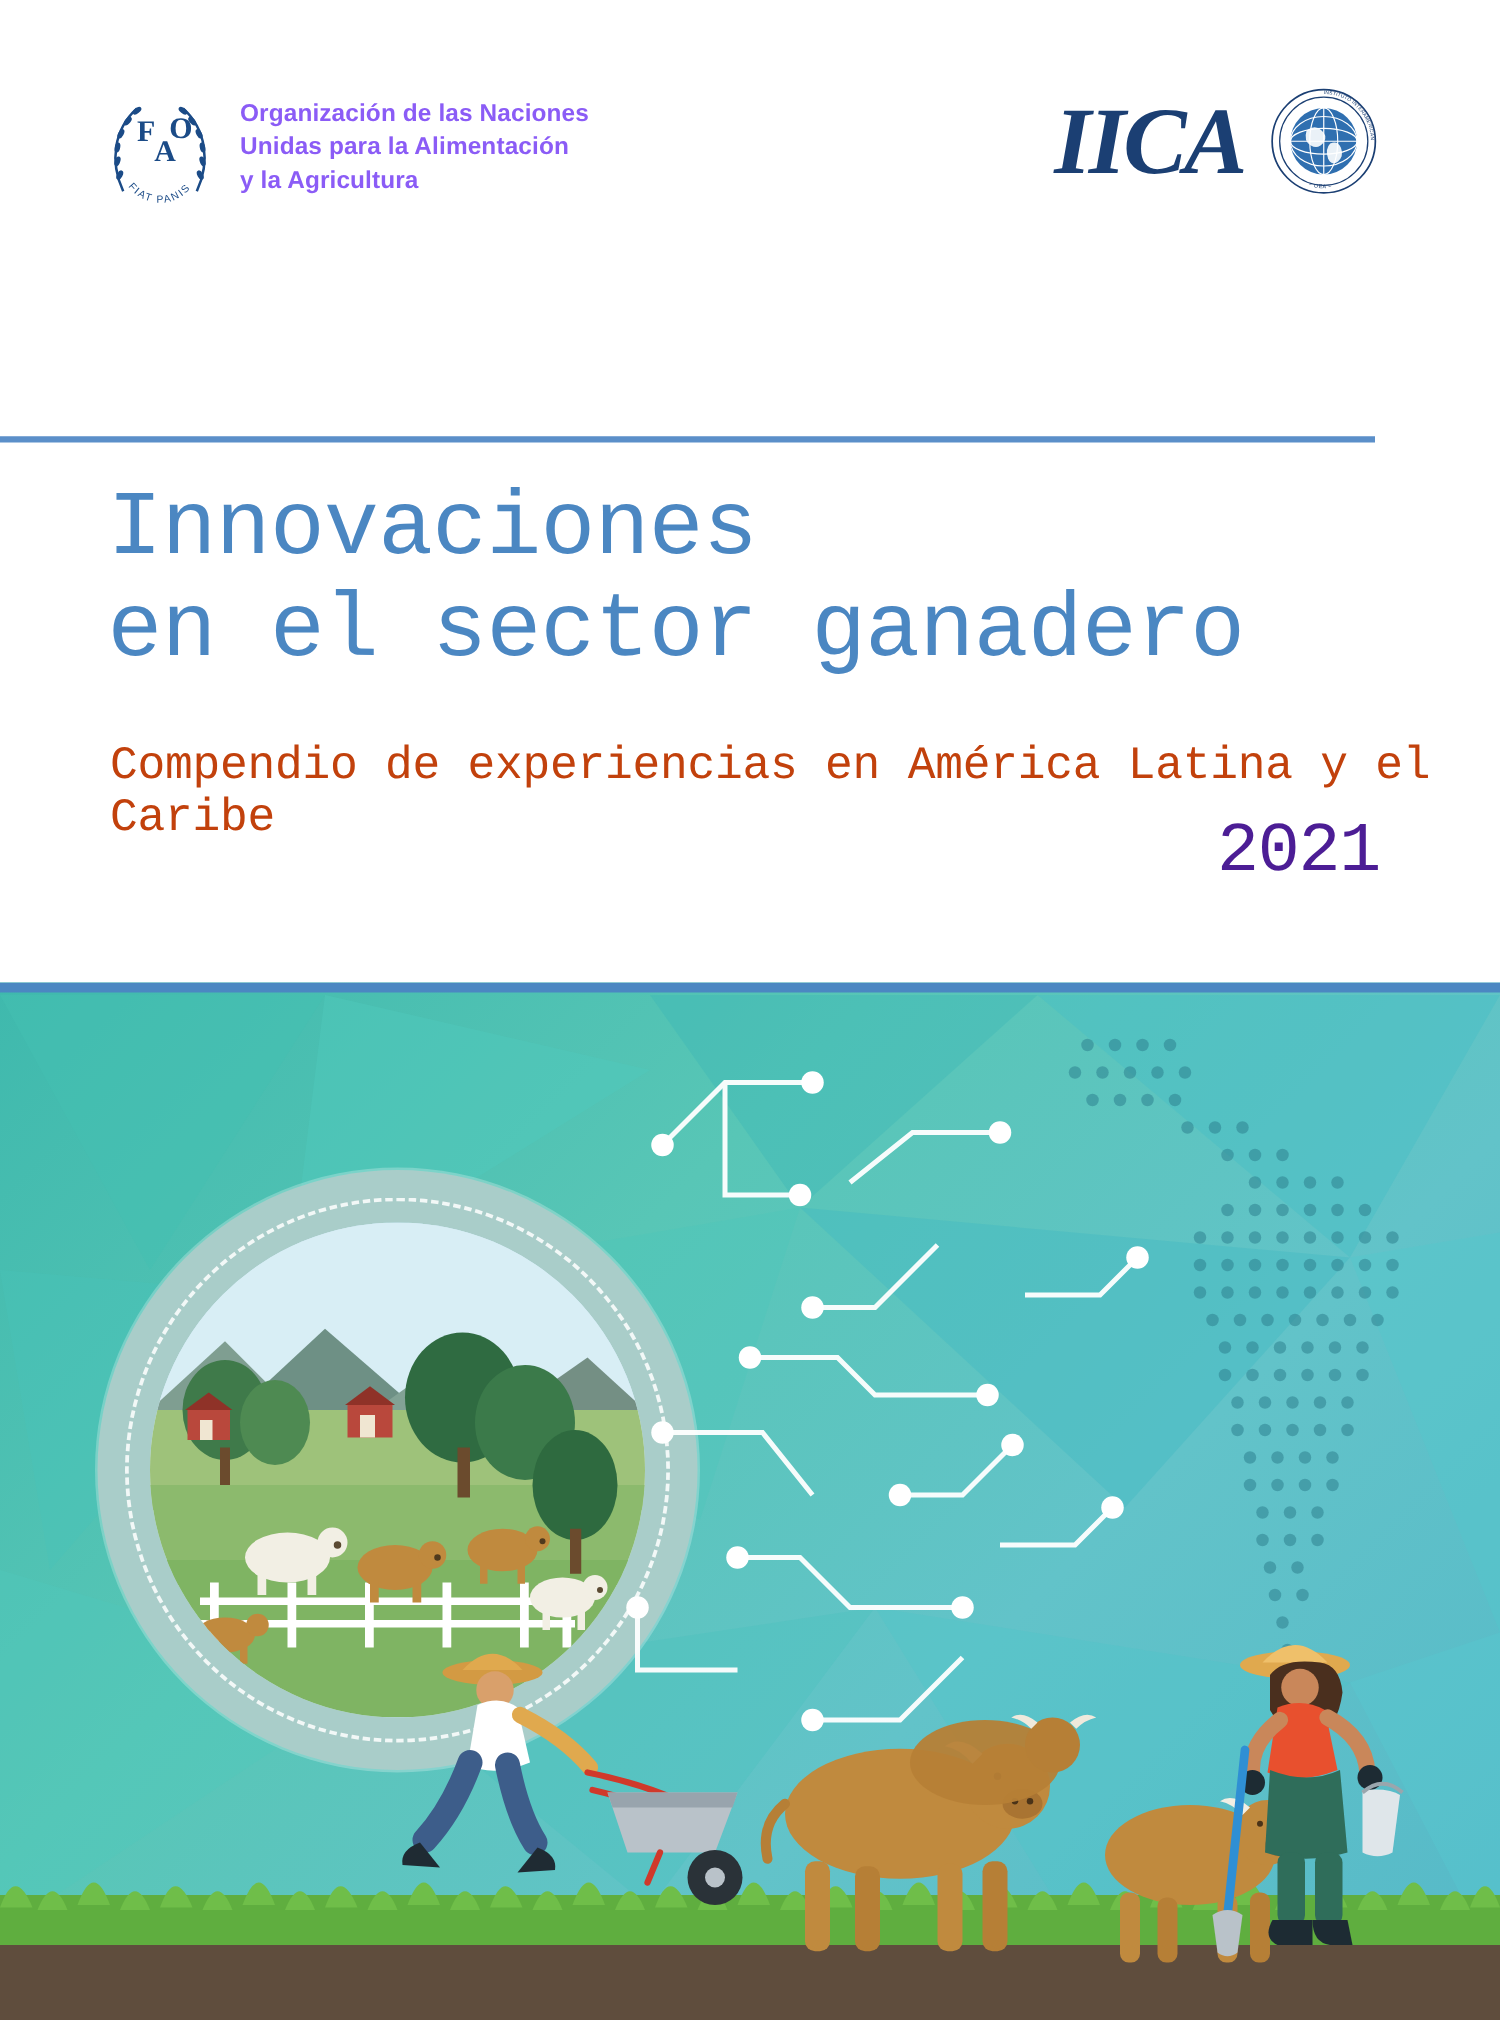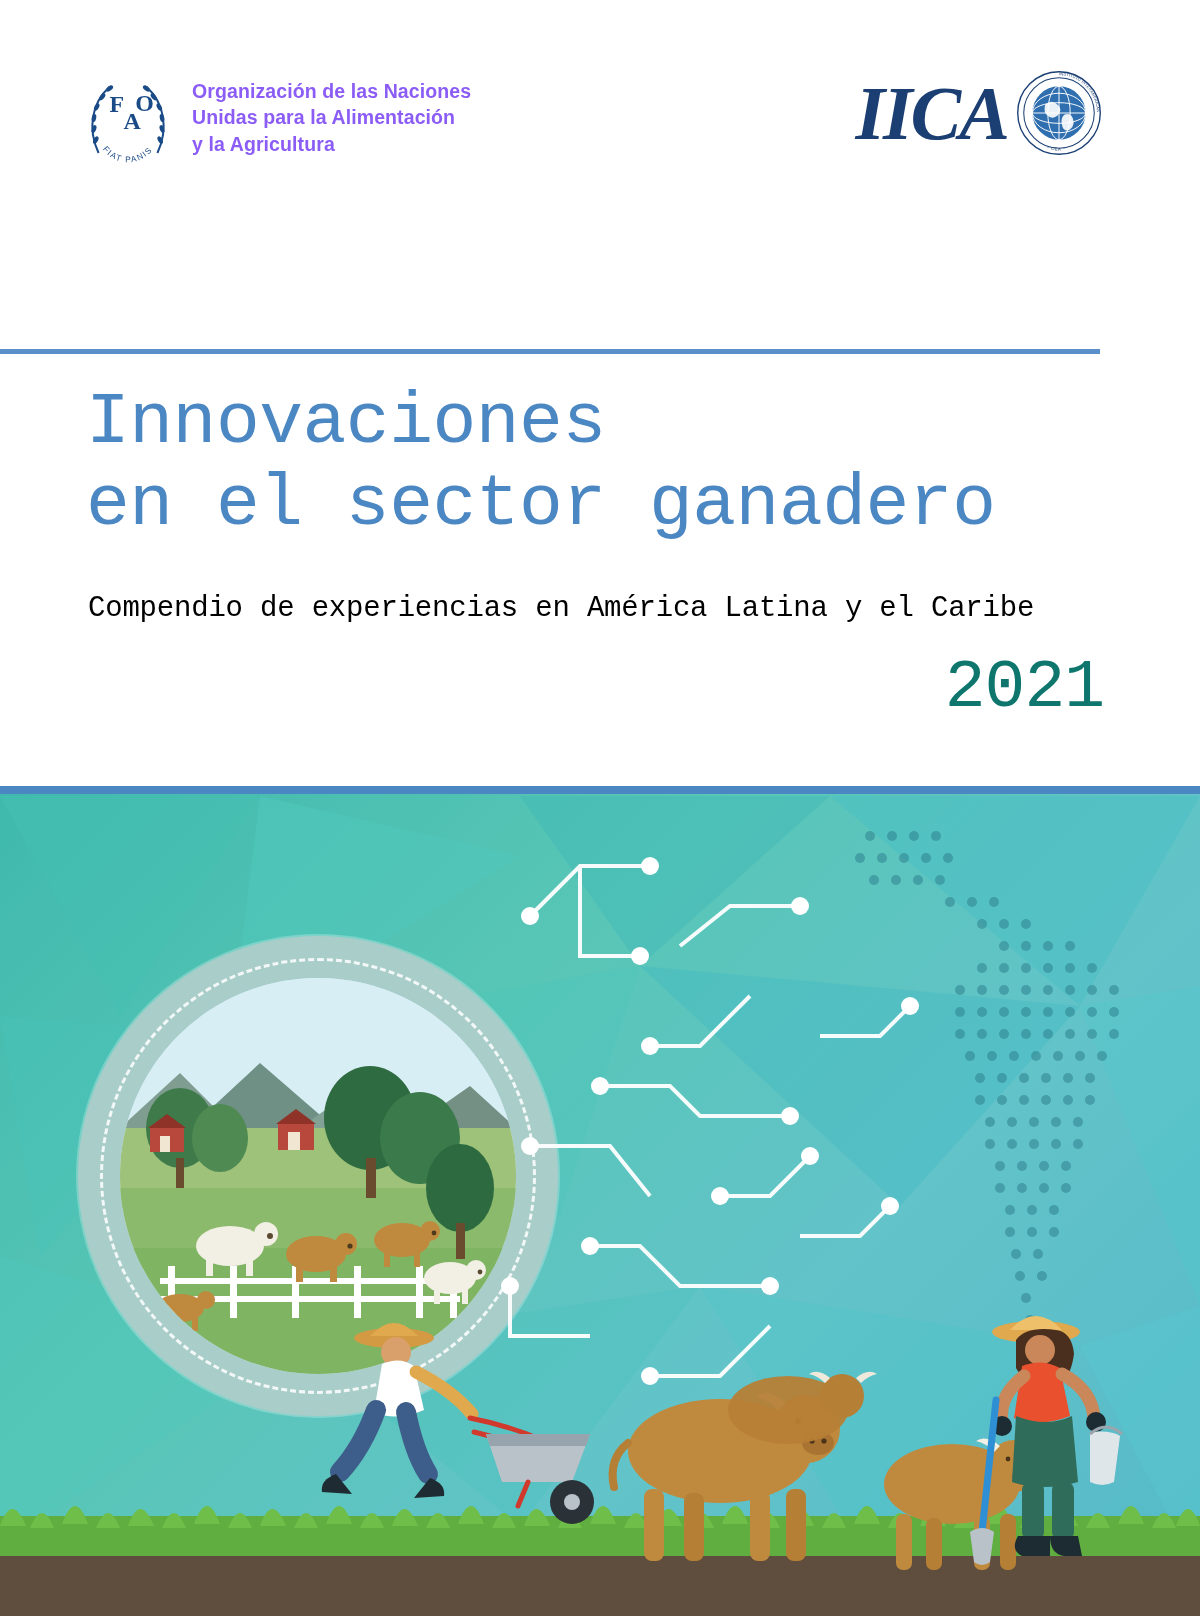--- a/index.html
+++ b/index.html
@@ -42,21 +42,21 @@
     line-height: 1.35;
     letter-spacing: 0.1px;
     padding-top: 6px;
   }
   .iica-logo-block {
     position: absolute;
     right: 98px;
     top: 70px;
     display: flex;
     align-items: center;
-    gap: 8px;
+    gap: 20px;
   }
   .iica-word {
     font-family: "Liberation Serif", serif;
     font-size: 76px;
     font-weight: bold;
     font-style: italic;
     color: #1b3f73;
     letter-spacing: -2px;
     line-height: 1;
   }
@@ -92,32 +92,32 @@
     font-weight: 300;
     color: #4b87c2;
     line-height: 1.12;
     letter-spacing: -0.5px;
   }
   .title-main .line2 { display: block; }
   .subtitle {
     position: absolute;
     left: 88px;
     top: 238px;
-    font-size: 29px;
-    color: #000000;
+    font-size: 37px;
+    color: #c2410c;
     font-weight: 400;
     letter-spacing: -0.2px;
   }
   .year {
     position: absolute;
     right: 96px;
     top: 295px;
-    font-size: 68px;
+    font-size: 56px;
     font-weight: 300;
-    color: #0f766e;
+    color: #4c1d95;
     letter-spacing: -1px;
   }
 
   
   .cover-art {
     position: absolute;
     left: 0;
     top: 786px;
     width: 1200px;
     height: 830px;

